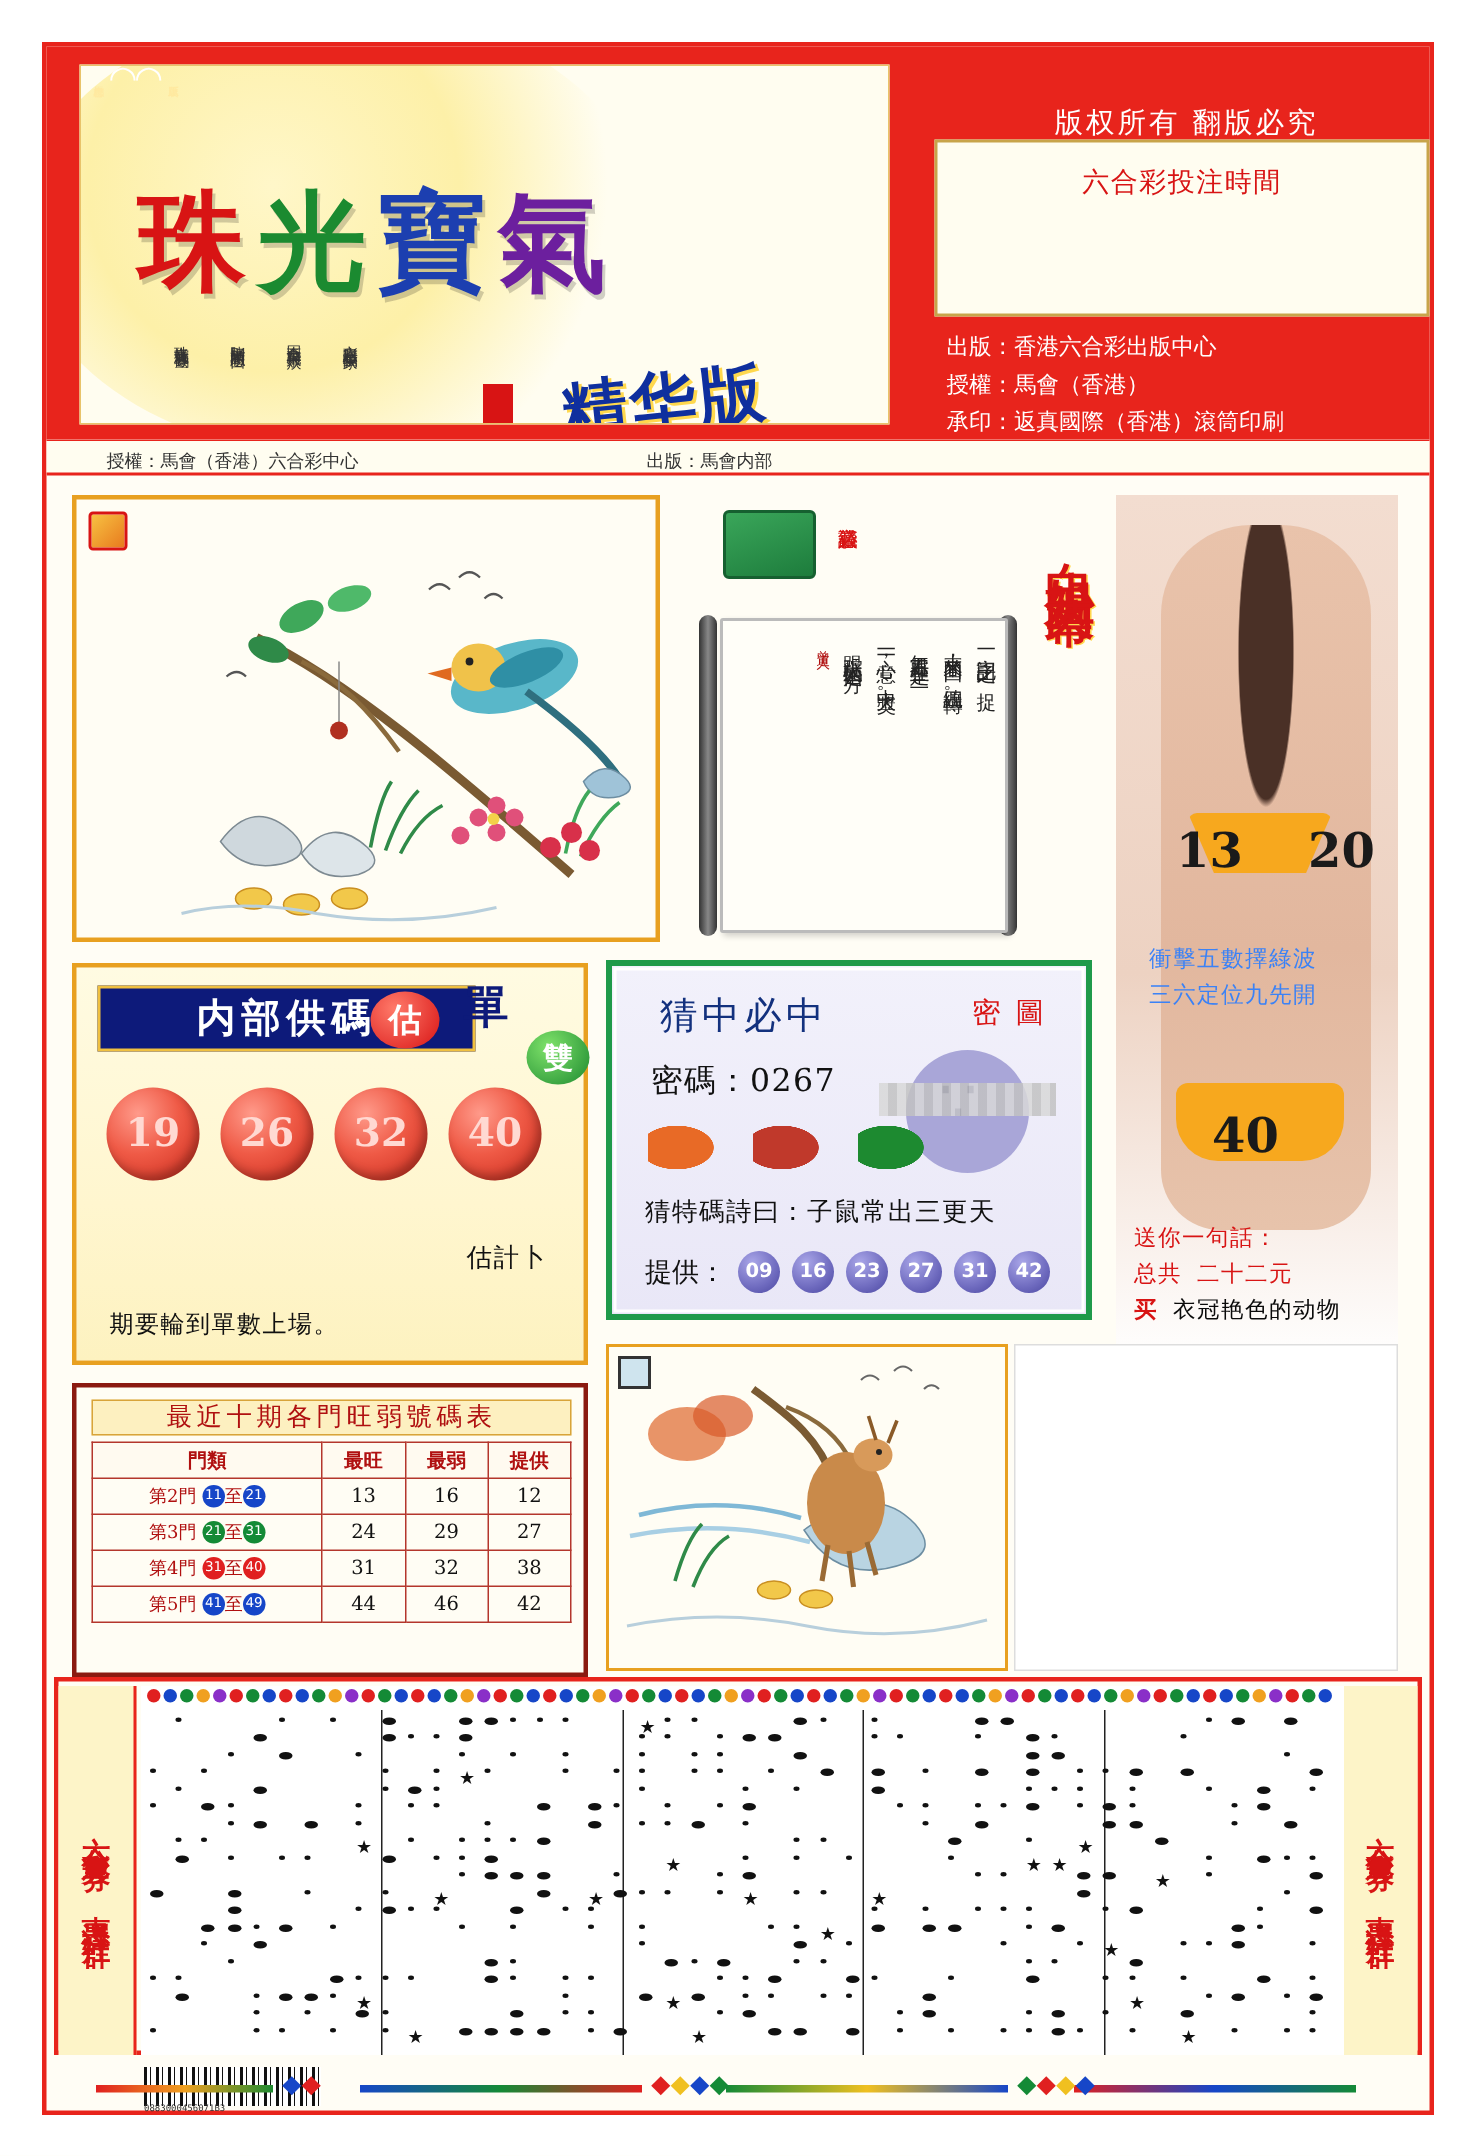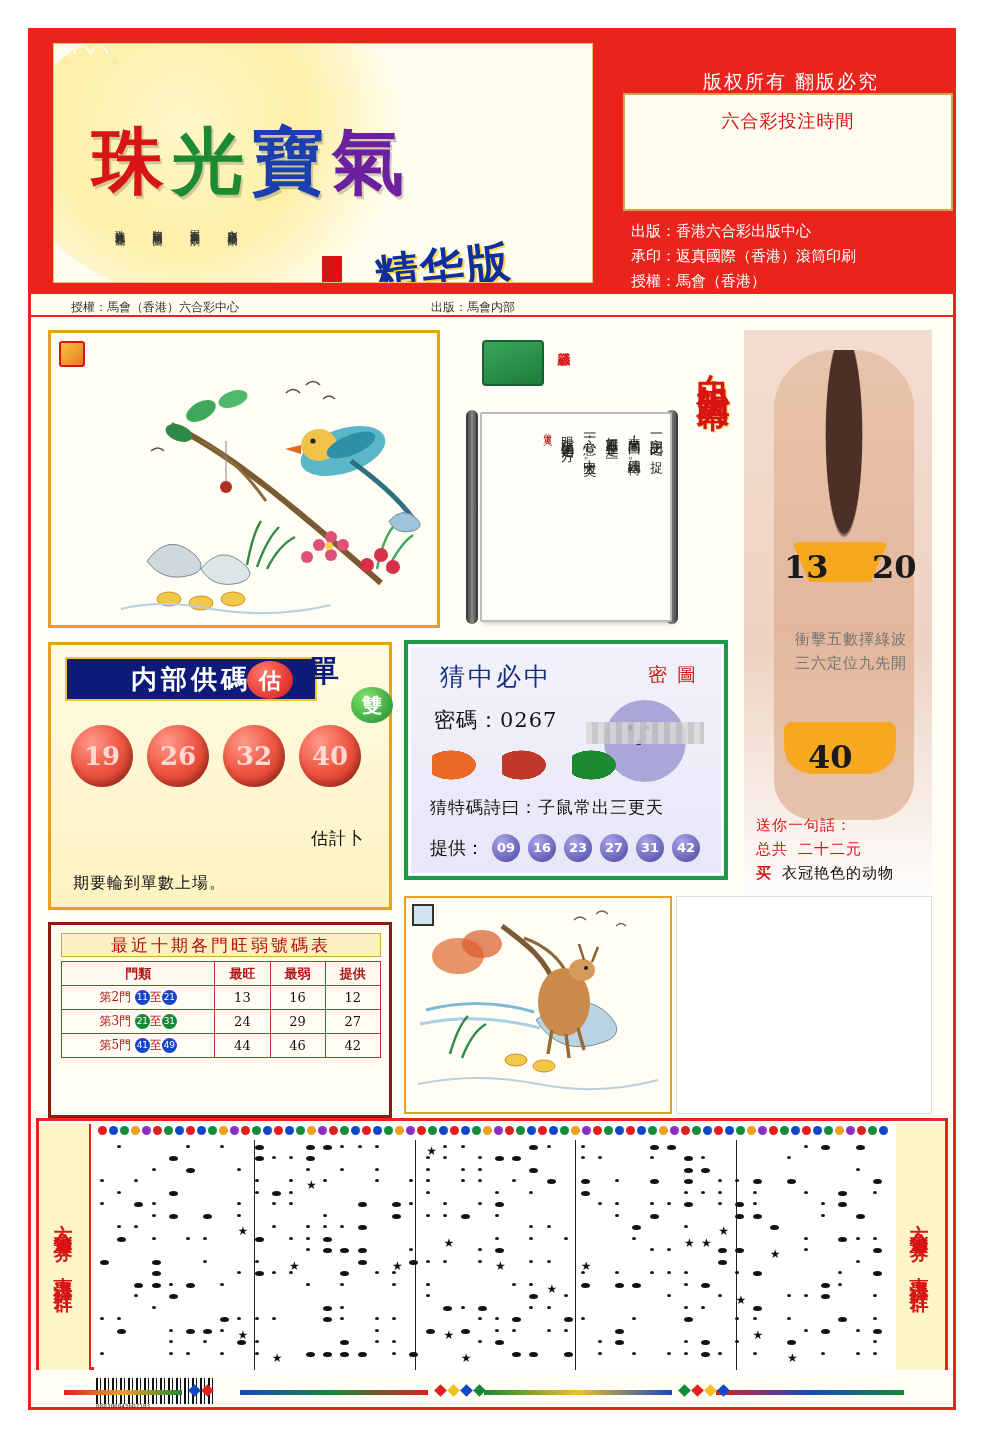--- a/index.html
+++ b/index.html
@@ -184,22 +184,22 @@
     text-shadow: 1px 1px 0 #ffd84d;
   }
   .lady-num {
     position: absolute; color: #1a1a1a; font-weight: bold; font-size: 32px;
     font-family: "DejaVu Serif", "Liberation Serif", serif;
   }
   .ln1 { left: 784px; top: 548px; }
   .ln2 { left: 872px; top: 548px; }
   .ln3 { left: 808px; top: 738px; }
   .lady-line {
-    position: absolute; left: 766px; width: 170px; text-align: center;
-    color: #737373; font-size: 15px; letter-spacing: 1px;
+    position: absolute; left: 766px; width: 170px; text-align: left;
+    color: #3b82f6; font-size: 15px; letter-spacing: 1px;
     font-family: "DejaVu Serif", "Liberation Serif", serif;
   }
   .ll1 { top: 630px; }
   .ll2 { top: 654px; }
   .sendline {
     position: absolute; left: 756px; width: 186px;
     font-size: 15px; color: #d81414; letter-spacing: 1px;
     font-family: Liberation Mono, monospace;
   }
   .sl1 { top: 816px; }
@@ -440,22 +440,22 @@
     </div>
 
     <div class="copyright">版权所有 翻版必究</div>
 
     <div class="betbox">
       <div class="betbox-title">六合彩投注時間</div>
     </div>
 
     <div class="pub-lines">
       <div>出版：香港六合彩出版中心</div>
+      <div>授權：馬會（香港）</div>
       <div>承印：返真國際（香港）滾筒印刷</div>
-      <div>授權：馬會（香港）</div>
     </div>
   </div>
 
   <div class="mh-footer">
     <div class="f1">授權：馬會（香港）六合彩中心</div>
     <div class="f2">出版：馬會内部</div>
   </div>
 
   <div class="paint">
     <div class="stamp"></div>
@@ -610,20 +610,29 @@
           <td>12</td>
         </tr>
         <tr>
           <td class="first">
             <span>第3門</span>
             <span class="minib mb-green">21</span>至<span class="minib mb-green">31</span>
           </td>
           <td>24</td>
           <td>29</td>
           <td>27</td>
+        </tr>
+        <tr>
+          <td class="first">
+            <span>第4門</span>
+            <span class="minib mb-red">31</span>至<span class="minib mb-red">40</span>
+          </td>
+          <td>31</td>
+          <td>32</td>
+          <td>38</td>
         </tr>
         <tr>
           <td class="first">
             <span>第5門</span>
             <span class="minib mb-blue">41</span>至<span class="minib mb-blue">49</span>
           </td>
           <td>44</td>
           <td>46</td>
           <td>42</td>
         </tr>

